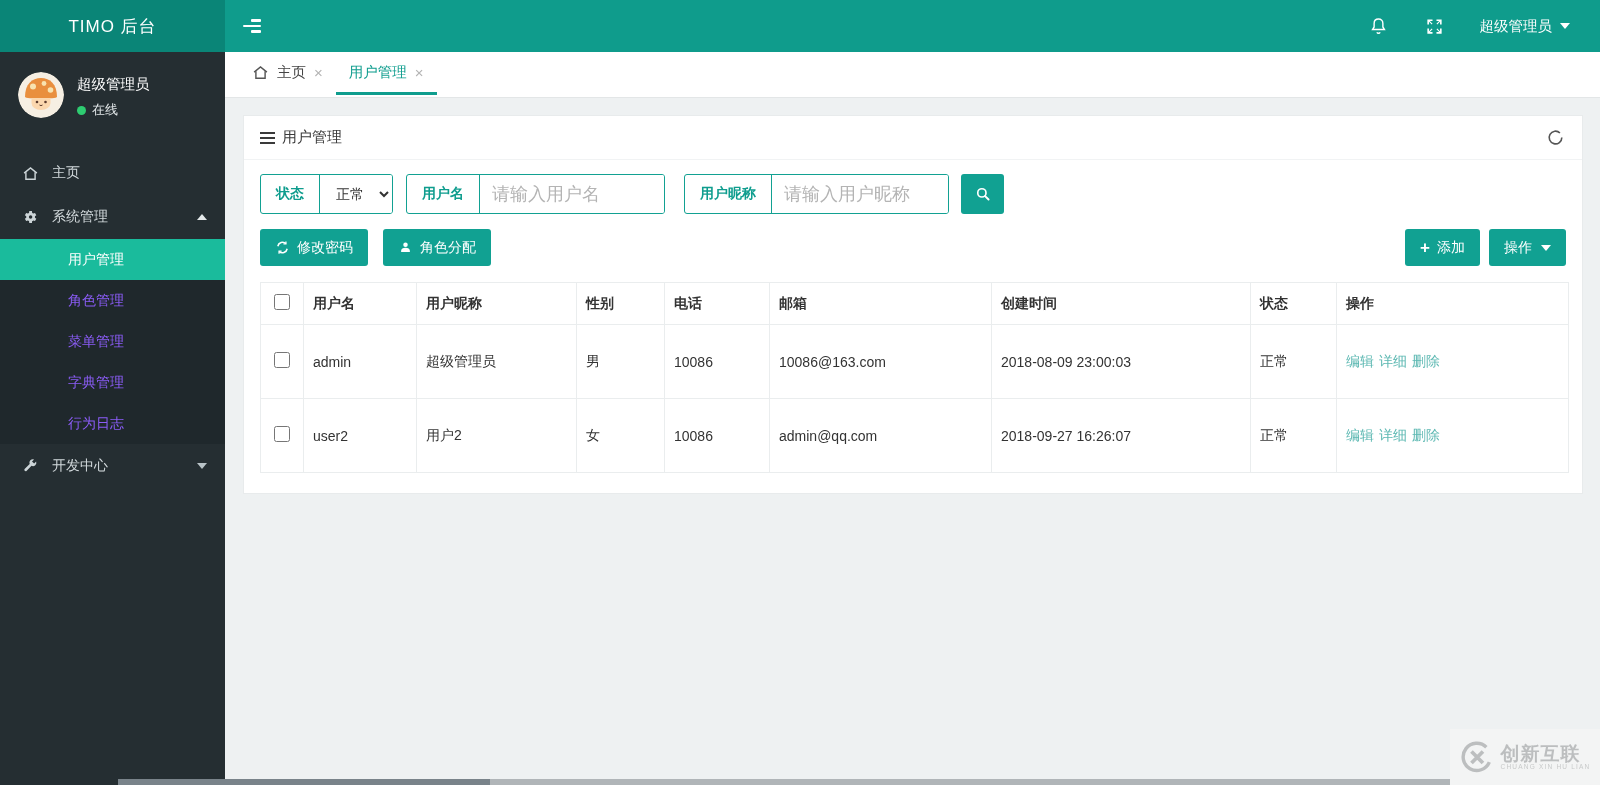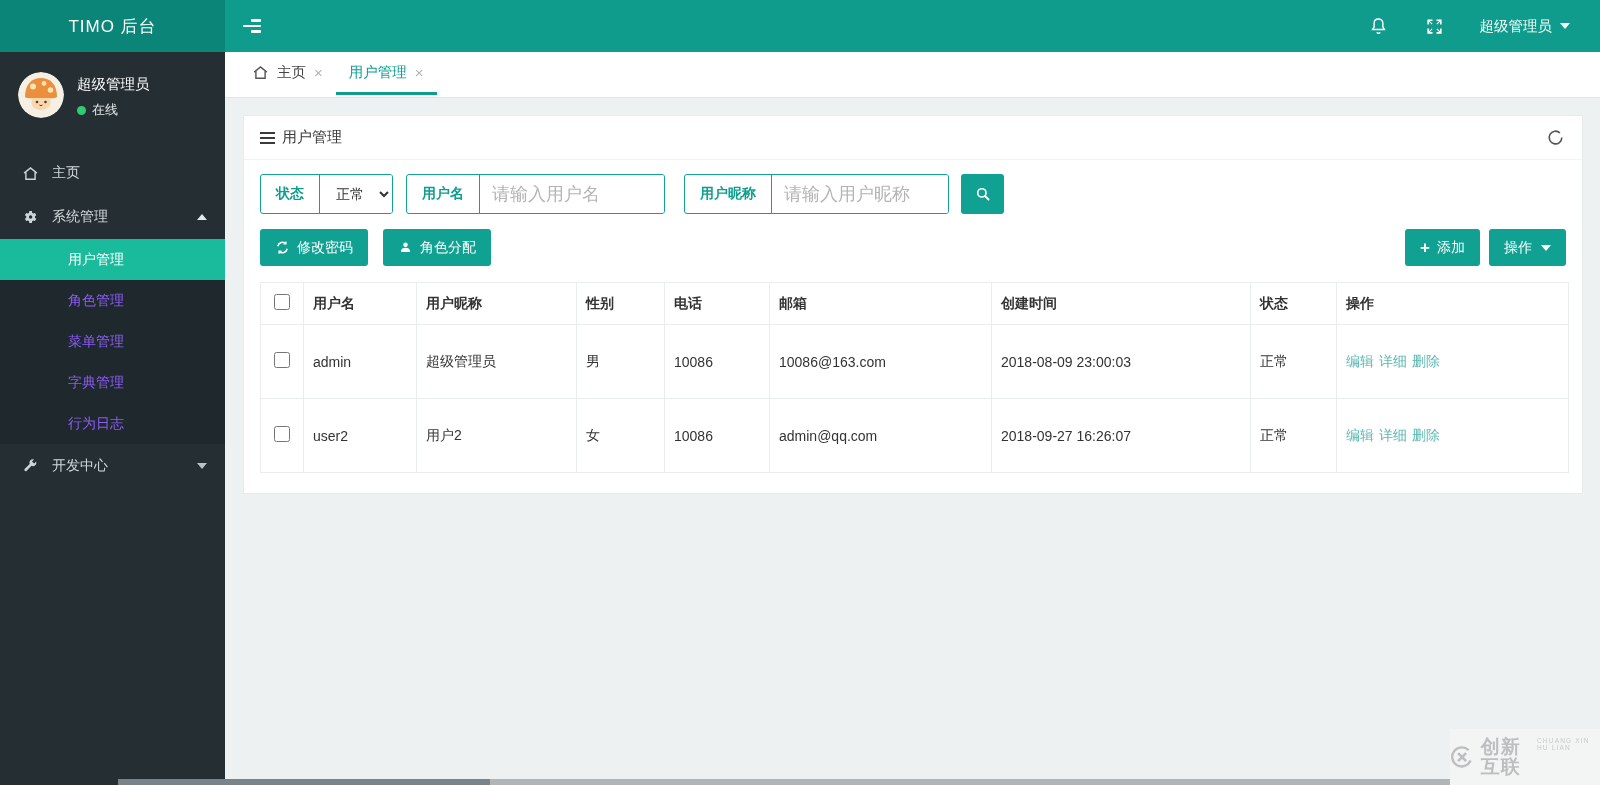--- a/index.html
+++ b/index.html
@@ -88,21 +88,21 @@
   .cb-col { text-align:center; }
   input[type=checkbox] { width:16px; height:16px; accent-color:#11a192; cursor:pointer; }
   .row-actions a { color:#5cb8b2; text-decoration:none; margin-right:5px; cursor:pointer;margin-top:40px; }
 
   
   .hscroll { position:absolute; bottom:0; left:0; height:6px; width:1600px; z-index:40; }
   .hscroll .track { position:absolute; left:490px; right:0; top:0; height:6px; background:#b0b5b8; }
   .hscroll .thumb { position:absolute; left:118px; width:372px; top:0; height:6px; background:#79838a; }
   .watermark { position:absolute; right:0; bottom:0; width:150px; height:56px; background:#f3f4f4; z-index:50;
                display:flex; align-items:center; justify-content:center; gap:7px; }
-  .wm-text { display:flex; flex-direction:row; }
+  .wm-text { display:flex; flex-direction:column; }
   .wm-title { font-size:19px; font-weight:bold; color:#bcbebf; letter-spacing:1px; line-height:1.05; }
   .wm-sub { font-size:6.5px; color:#c8caca; letter-spacing:1.2px; }
 </style>
 </head>
 <body>
 
 <header class="topbar">
   <div class="brand">TIMO 后台</div>
   <div class="topbar-main">
     <div class="toggle-btn">

